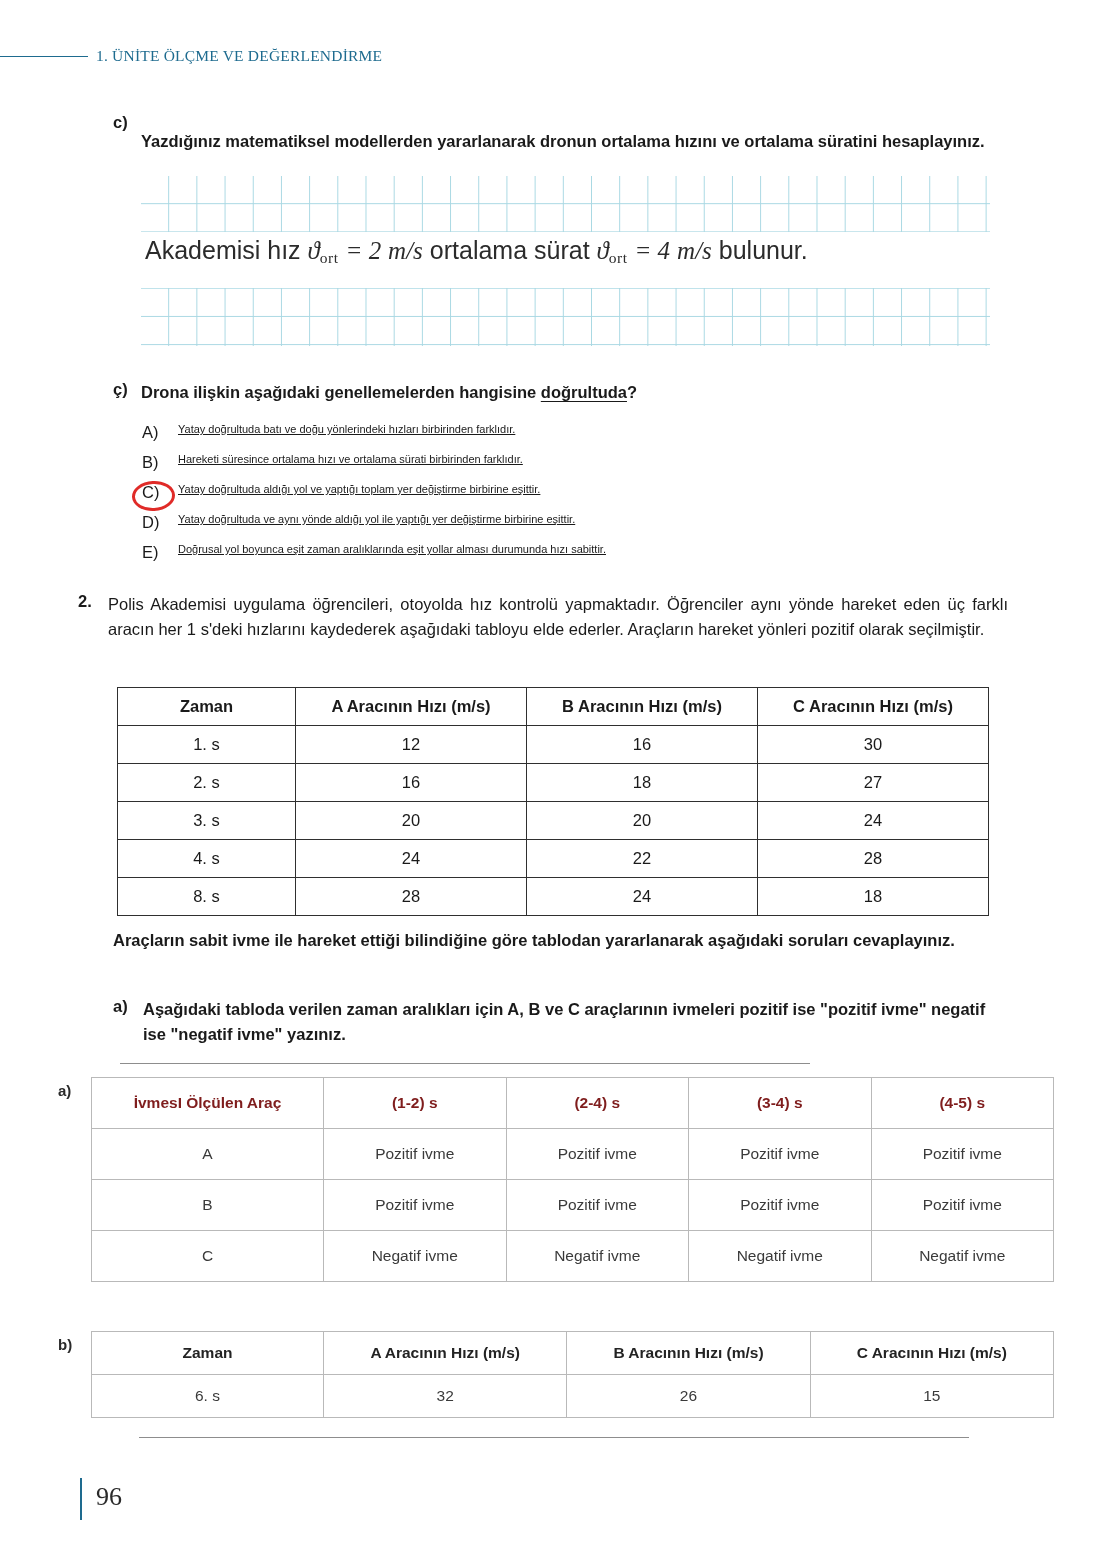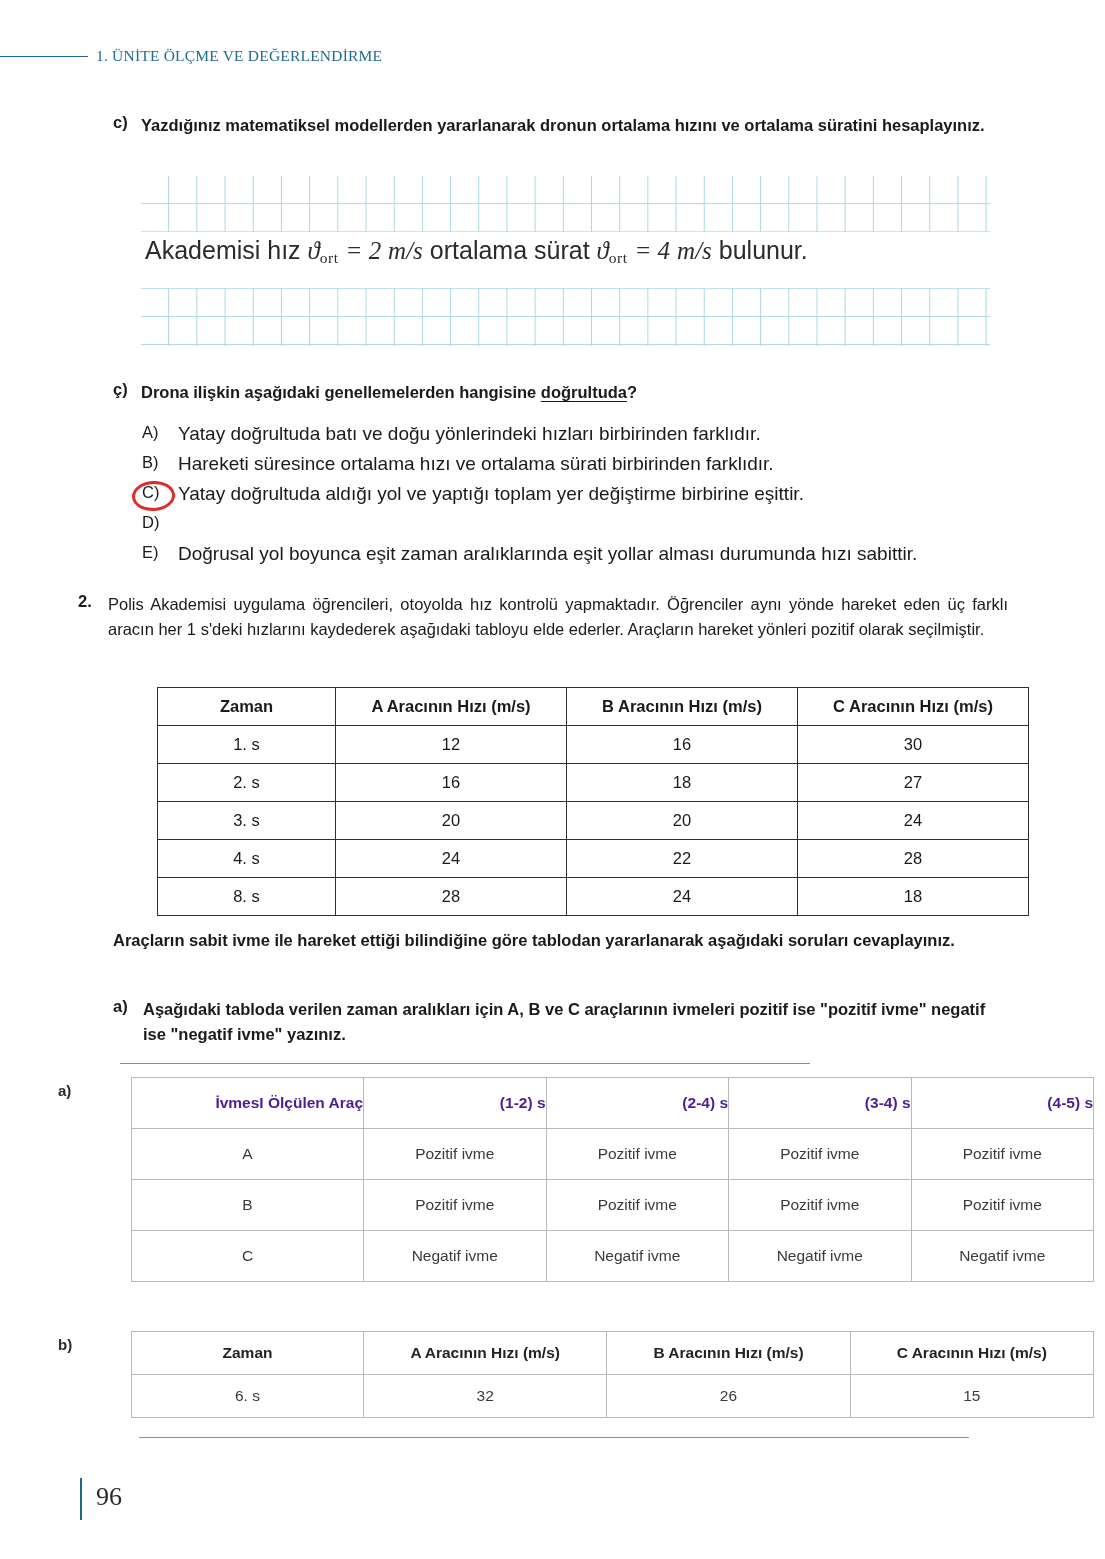--- a/index.html
+++ b/index.html
@@ -50,21 +50,21 @@
   }
   .qtext {
     font-size: 16.5px;
     line-height: 25px;
   }
   .bold .qtext, .bold .qmark { font-weight: bold; }
 
   
   #q-c { left: 113px; top: 113px; width: 880px; }
   #q-c .qmark { width: 28px; }
-  #q-c .qtext { width: 845px; }
+  #q-c .qtext { width: 845px; margin-top: 16px; }
 
   
   .gridwrap {
     position: absolute;
     left: 141px;
     top: 176px;
     width: 849px;
     height: 170px;
     overflow: hidden;
     background-image:
@@ -120,22 +120,23 @@
     align-items: flex-start;
     height: 30px;
     position: relative;
   }
   .opt-label {
     flex: 0 0 auto;
     width: 36px;
     font-size: 16.5px;
   }
   .opt-text {
-    font-size: 19px;
+    font-size: 11px;
     white-space: nowrap;
+    text-decoration: underline;
   }
   .circle-mark {
     position: absolute;
     left: -10px;
     top: -2px;
     width: 43px;
     height: 30px;
     border: 3px solid #e02b28;
     border-radius: 50%;
     box-sizing: border-box;
@@ -144,21 +145,20 @@
 
   
   #q2 { left: 78px; top: 592px; width: 930px; }
   #q2 .qmark { width: 30px; }
   #q2 .qtext { width: 900px; text-align: justify; }
 
   
   table {
     border-collapse: collapse;
     table-layout: fixed;
-    margin-left: 40px;
   }
   .t-speed {
     position: absolute;
     left: 117px;
     top: 687px;
     width: 872px;
   }
   .t-speed th, .t-speed td {
     border: 1px solid #2f2f2f;
     text-align: center;
@@ -199,21 +199,21 @@
     width: 963px;
   }
   .t-acc th, .t-acc td {
     border: 1px solid #b9b9b9;
     text-align: center;
     font-size: 15.5px;
     height: 50px;
     padding: 0;
     color: #3a3a3a;
   }
-  .t-acc th { font-weight: bold; color: #4c1d95; text-align: right; }
+  .t-acc th { font-weight: bold; color: #7f1d1d; }
   .t-acc col.c0 { width: 232px; }
 
   .t-b {
     position: absolute;
     left: 91px;
     top: 1331px;
     width: 963px;
   }
   .t-b th, .t-b td {
     border: 1px solid #b9b9b9;
@@ -284,20 +284,21 @@
     <div class="opt-label">B)</div>
     <div class="opt-text">Hareketi süresince ortalama hızı ve ortalama sürati birbirinden farklıdır.</div>
   </div>
   <div class="opt">
     <div class="circle-mark"></div>
     <div class="opt-label">C)</div>
     <div class="opt-text">Yatay doğrultuda aldığı yol ve yaptığı toplam yer değiştirme birbirine eşittir.</div>
   </div>
   <div class="opt">
     <div class="opt-label">D)</div>
+    <div class="opt-text">Yatay doğrultuda ve aynı yönde aldığı yol ile yaptığı yer değiştirme birbirine eşittir.</div>
   </div>
   <div class="opt">
     <div class="opt-label">E)</div>
     <div class="opt-text">Doğrusal yol boyunca eşit zaman aralıklarında eşit yollar alması durumunda hızı sabittir.</div>
   </div>
 </div>
 
 <div class="qrow" id="q2">
   <div class="qmark">2.</div>
   <div class="qtext">Polis Akademisi uygulama öğrencileri, otoyolda hız kontrolü yapmaktadır. Öğrenciler aynı yönde hareket eden üç farklı aracın her 1 s'deki hızlarını kaydederek aşağıdaki tabloyu elde ederler. Araçların hareket yönleri pozitif olarak seçilmiştir.</div>

